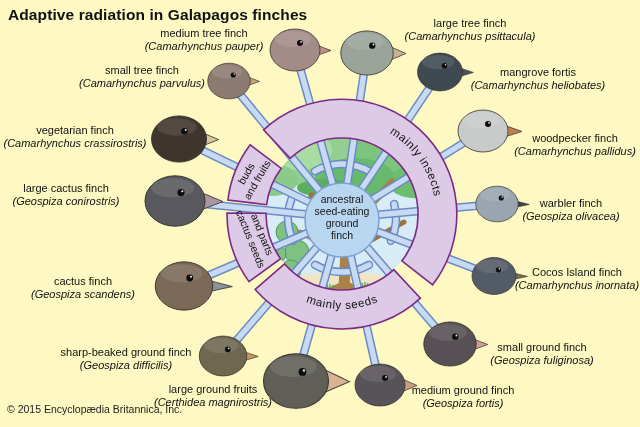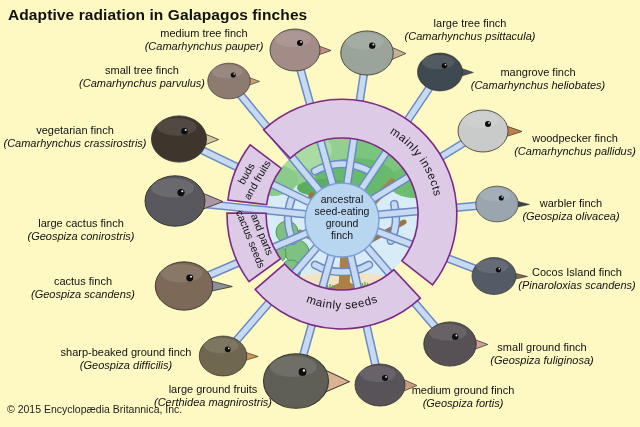--- a/index.html
+++ b/index.html
@@ -248,46 +248,46 @@
       </div>
       <div class="bird-label" style="left: 470px; top: 17px;">
         <div class="cname">large tree finch</div>
         <div class="sname">(Camarhynchus psittacula)</div>
       </div>
       <div class="bird-label" style="left: 142px; top: 64px;">
         <div class="cname">small tree finch</div>
         <div class="sname">(Camarhynchus parvulus)</div>
       </div>
       <div class="bird-label" style="left: 538px; top: 66px;">
-        <div class="cname">mangrove finch</div>
+        <div class="cname">mangrove fortis</div>
         <div class="sname">(Camarhynchus heliobates)</div>
       </div>
       <div class="bird-label" style="left: 75px; top: 124px;">
         <div class="cname">vegetarian finch</div>
         <div class="sname">(Camarhynchus crassirostris)</div>
       </div>
       <div class="bird-label" style="left: 575px; top: 132px;">
         <div class="cname">woodpecker finch</div>
         <div class="sname">(Camarhynchus pallidus)</div>
       </div>
-      <div class="bird-label" style="left: 81px; top: 182px; margin-top: 35px;">
+      <div class="bird-label" style="left: 66px; top: 182px;">
         <div class="cname">large cactus finch</div>
         <div class="sname">(Geospiza conirostris)</div>
       </div>
       <div class="bird-label" style="left: 571px; top: 197px;">
         <div class="cname">warbler finch</div>
         <div class="sname">(Geospiza olivacea)</div>
       </div>
       <div class="bird-label" style="left: 83px; top: 275px;">
         <div class="cname">cactus finch</div>
         <div class="sname">(Geospiza scandens)</div>
       </div>
       <div class="bird-label" style="left: 577px; top: 266px;">
         <div class="cname">Cocos Island finch</div>
-        <div class="sname">(Pinaroloxias scandens)</div>
+        <div class="sname">(Camarhynchus inornata)</div>
       </div>
       <div class="bird-label" style="left: 126px; top: 346px;">
         <div class="cname">sharp-beaked ground finch</div>
         <div class="sname">(Geospiza difficilis)</div>
       </div>
       <div class="bird-label" style="left: 542px; top: 341px;">
         <div class="cname">small ground finch</div>
         <div class="sname">(Geospiza fuliginosa)</div>
       </div>
       <div class="bird-label" style="left: 213px; top: 383px;">

